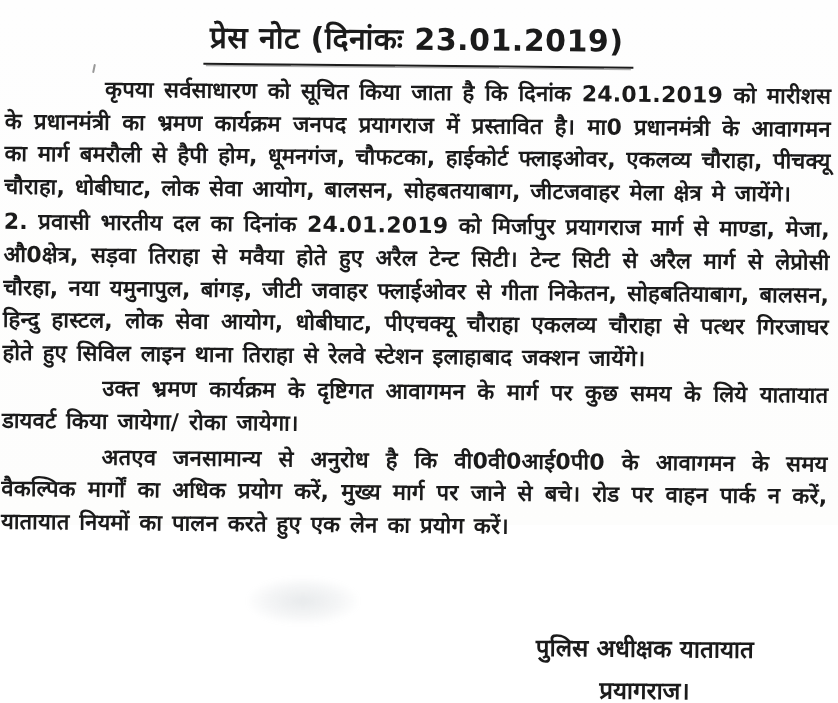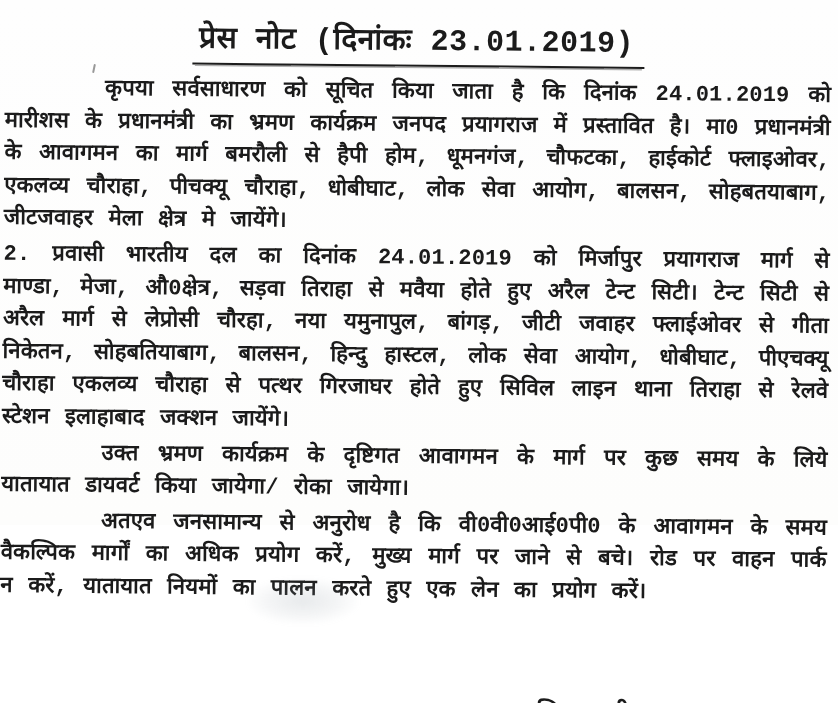--- a/index.html
+++ b/index.html
@@ -12,21 +12,20 @@
     background: #ffffff;
     overflow: hidden;
     font-family: "DejaVu Sans", "Liberation Sans", sans-serif;
     color: #1b1b1b;
   }
   .page {
     position: relative;
     width: 838px;
     height: 525px;
     background: linear-gradient(180deg, #fefefe 0%, #fdfdfc 100%);
-    font-family: Liberation Mono, monospace;
   }
   
   .scan {
     position: absolute;
     top: 0;
     left: 0;
     width: 826px;
     padding: 0 6px;
     transform: rotate(0.55deg);
     transform-origin: 30px 0;

